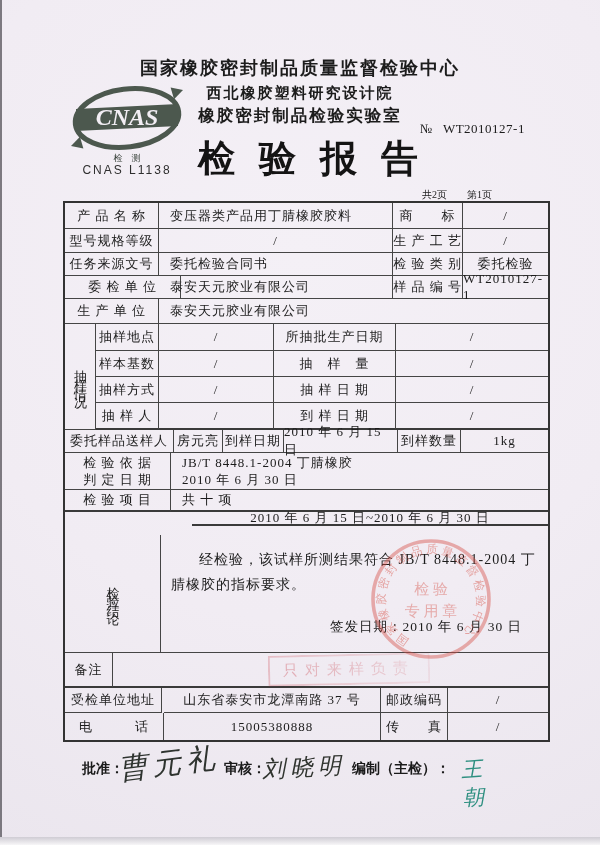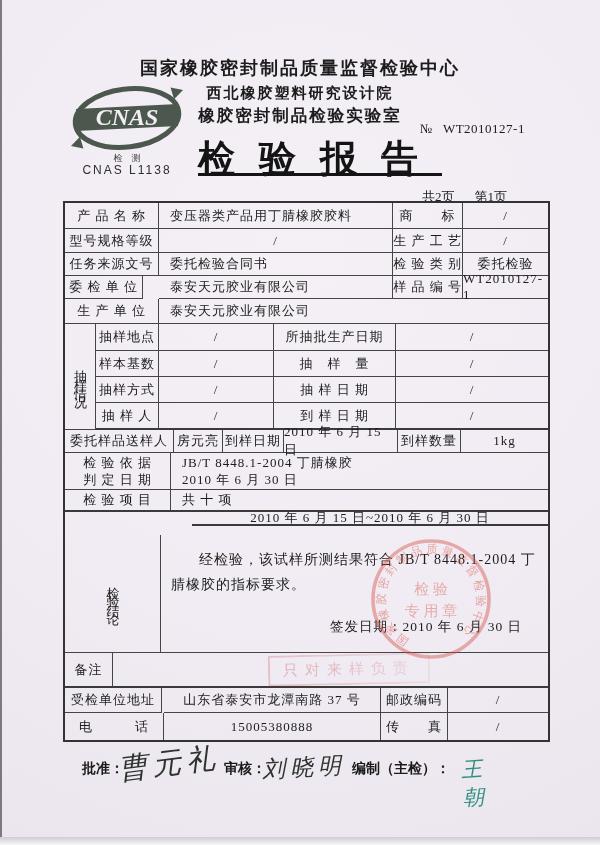--- a/index.html
+++ b/index.html
@@ -9,22 +9,22 @@
   .edgeL{position:absolute;left:0;top:0;width:2px;height:845px;background:#55535a;opacity:.75;}
   .edgeB{position:absolute;left:0;top:837px;width:600px;height:8px;background:linear-gradient(#cfccd4,#f7f6f8);}
   .hline{position:absolute;left:0;width:600px;text-align:center;font-weight:700;letter-spacing:2px;}
   .h1{top:56px;font-size:18px;}
   .h2{top:84px;font-size:15px;}
   .h3{top:105px;font-size:16.5px;}
   .noline{position:absolute;left:420px;top:121px;font-size:13px;letter-spacing:.5px;}
   .noline .num{margin-left:10px;}
   .title{position:absolute;left:0;top:134px;width:600px;text-align:center;
     font-family:"Liberation Sans","DejaVu Sans",sans-serif;font-weight:700;font-size:37px;
-    letter-spacing:24px;padding-left:40px;box-sizing:border-box;color:#141414;text-decoration:underline;}
-  .pageinfo{position:absolute;left:422px;top:188px;font-size:13px;}
+    letter-spacing:24px;padding-left:40px;box-sizing:border-box;color:#141414;}
+  .pageinfo{position:absolute;left:422px;top:188px;font-size:10px;}
   .pageinfo span+span{margin-left:20px;}
   .logo{position:absolute;left:66px;top:84px;}
   .logosub1{position:absolute;left:66px;top:152px;width:122px;text-align:center;font-size:9px;letter-spacing:9px;padding-left:9px;box-sizing:border-box;color:#3d463f;}
   .logosub2{position:absolute;left:66px;top:163px;width:122px;text-align:center;font-size:12px;letter-spacing:2px;color:#2e2e2e;font-family:"Liberation Sans",sans-serif;}
   .tbl{position:absolute;left:63px;top:201px;width:487px;height:541px;border:2px solid #333;box-sizing:border-box;}
   .c{position:absolute;box-sizing:border-box;display:flex;align-items:center;justify-content:center;
      font-size:13px;letter-spacing:1px;border-right:1px solid #454545;border-bottom:1px solid #454545;color:#1c1c1c;}
   .noR{border-right:none;} .noB{border-bottom:none;}
   .bb2{border-bottom-width:2px;border-bottom-color:#3a3a3a;}
   .left{justify-content:flex-start;padding-left:11px;}
@@ -87,21 +87,21 @@
     <div class="c" style="left:0;top:26px;width:94px;height:24px">型号规格等级</div>
     <div class="c" style="left:94px;top:26px;width:234px;height:24px">/</div>
     <div class="c" style="left:328px;top:26px;width:70px;height:24px">生 产 工 艺</div>
     <div class="c noR" style="left:398px;top:26px;width:85px;height:24px">/</div>
 
     <div class="c" style="left:0;top:50px;width:94px;height:23px">任务来源文号</div>
     <div class="c left" style="left:94px;top:50px;width:234px;height:23px">委托检验合同书</div>
     <div class="c" style="left:328px;top:50px;width:70px;height:23px">检 验 类 别</div>
     <div class="c noR" style="left:398px;top:50px;width:85px;height:23px">委托检验</div>
 
-    <div class="c" style="left:0;top:73px;width:78px;height:23px">委 检 单 位</div>
+    <div class="c" style="left:0;top:73px;width:116px;height:23px">委 检 单 位</div>
     <div class="c left" style="left:94px;top:73px;width:234px;height:23px">泰安天元胶业有限公司</div>
     <div class="c" style="left:328px;top:73px;width:70px;height:23px">样 品 编 号</div>
     <div class="c noR" style="left:398px;top:73px;width:85px;height:23px">WT2010127-1</div>
 
     <div class="c" style="left:0;top:96px;width:94px;height:25px">生 产 单 位</div>
     <div class="c left noR" style="left:94px;top:96px;width:389px;height:25px">泰安天元胶业有限公司</div>
 
     <div class="c" style="left:0;top:121px;width:31px;height:106px">
         <span class="vspan">抽样情况</span>
       </div>

